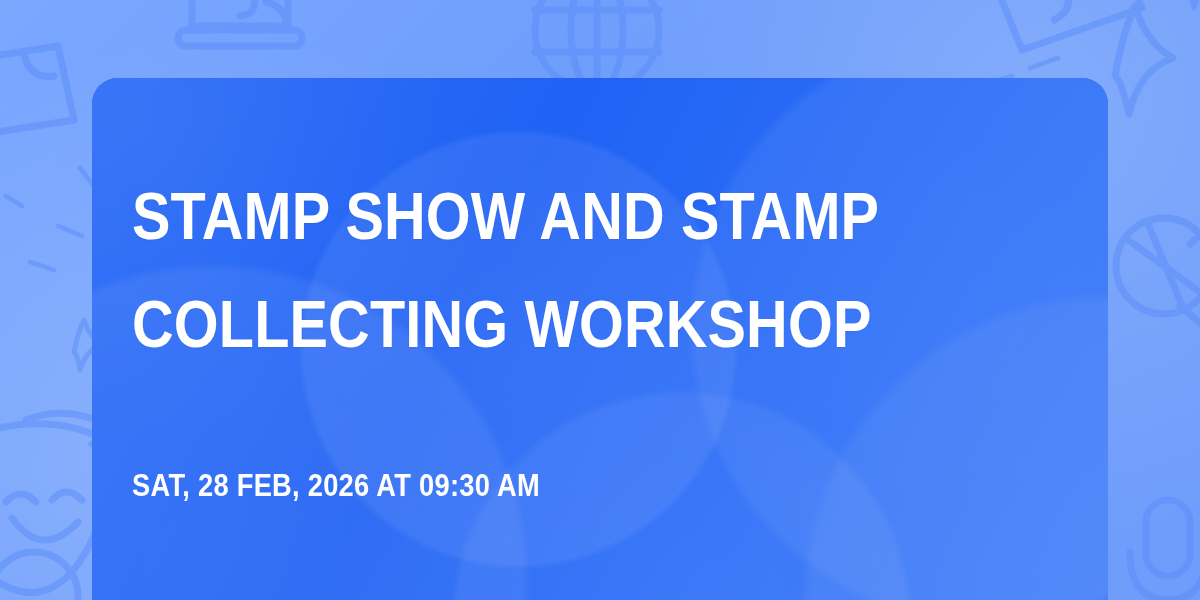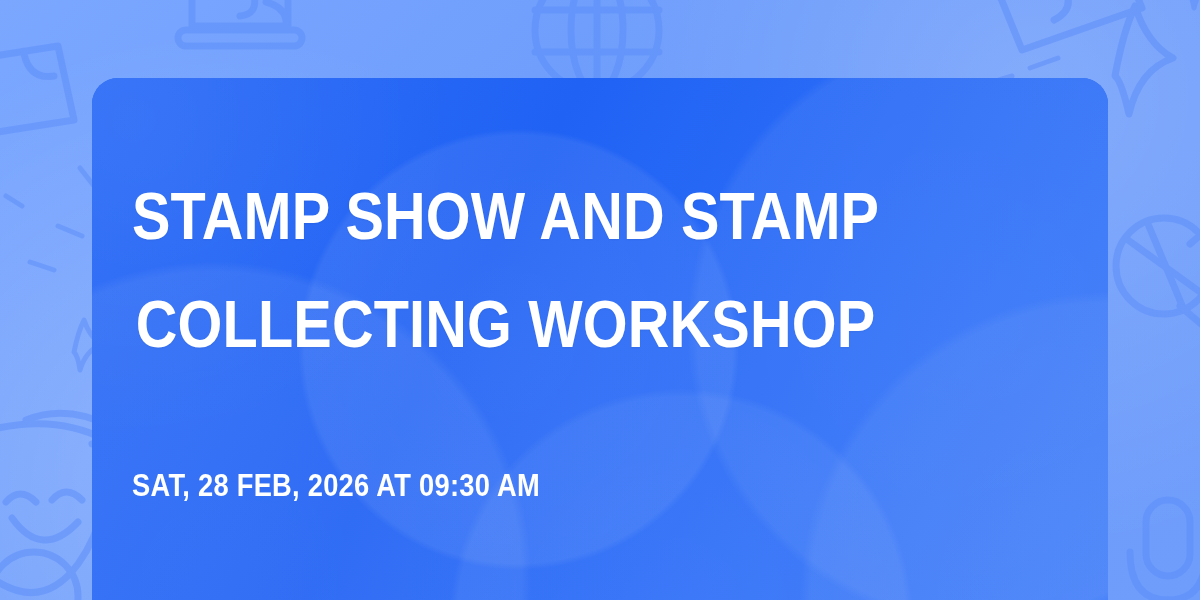--- a/index.html
+++ b/index.html
@@ -78,21 +78,20 @@
       radial-gradient(circle at 4% 8%, rgba(255,255,255,0.055) 0%, rgba(255,255,255,0) 30%),
       linear-gradient(118deg, #2f6ef7 0%, #2062f4 38%, #2f70f8 72%, #3a79f9 100%);
   }
 
   .card-content {
     position: absolute;
     left: 40px;
     top: 0;
     right: 40px;
     bottom: 0;
-    text-align: center;
   }
 
   .title {
     position: absolute;
     left: 0;
     top: 84px;
     margin: 0;
     color: #ffffff;
     font-size: 67px;
     line-height: 108px;

